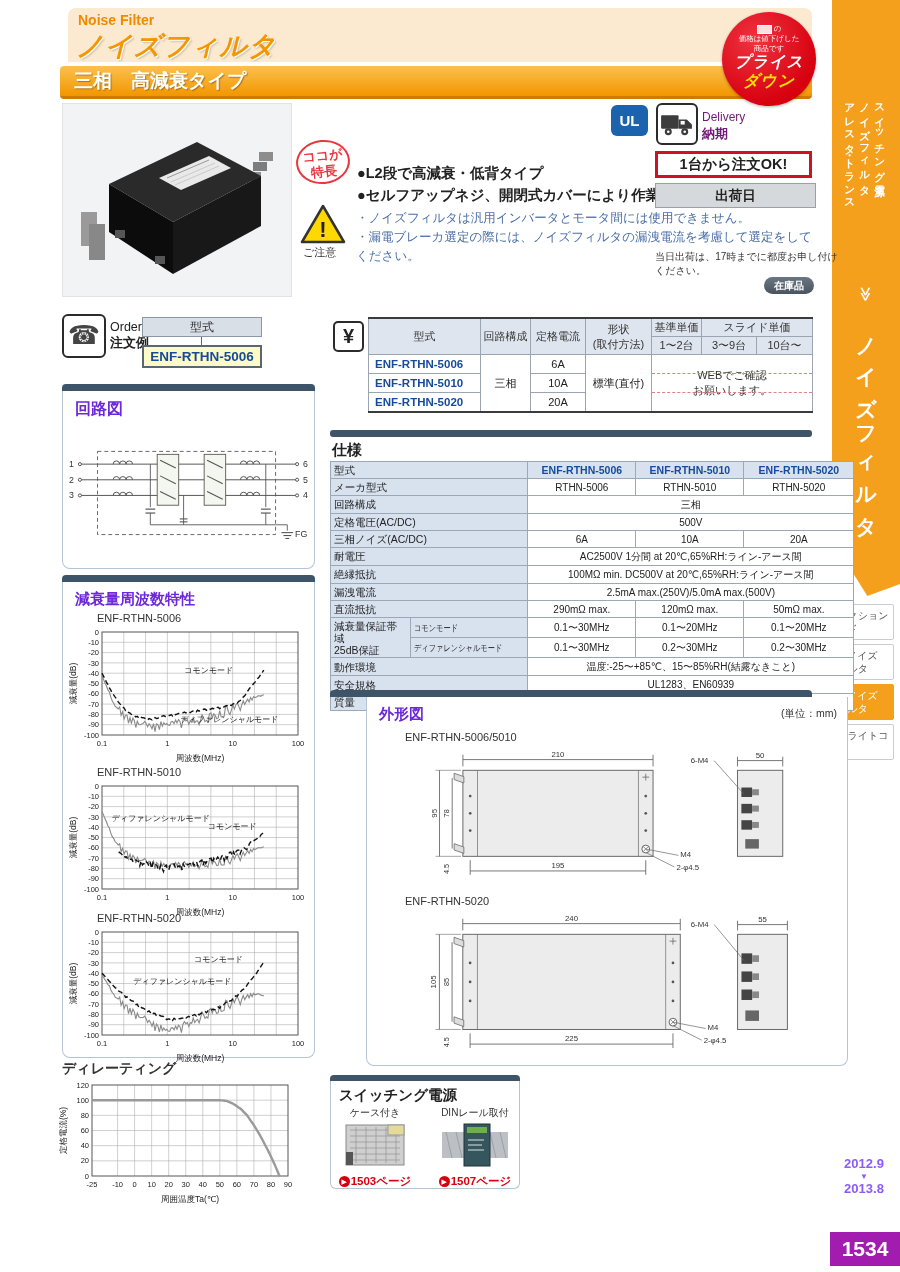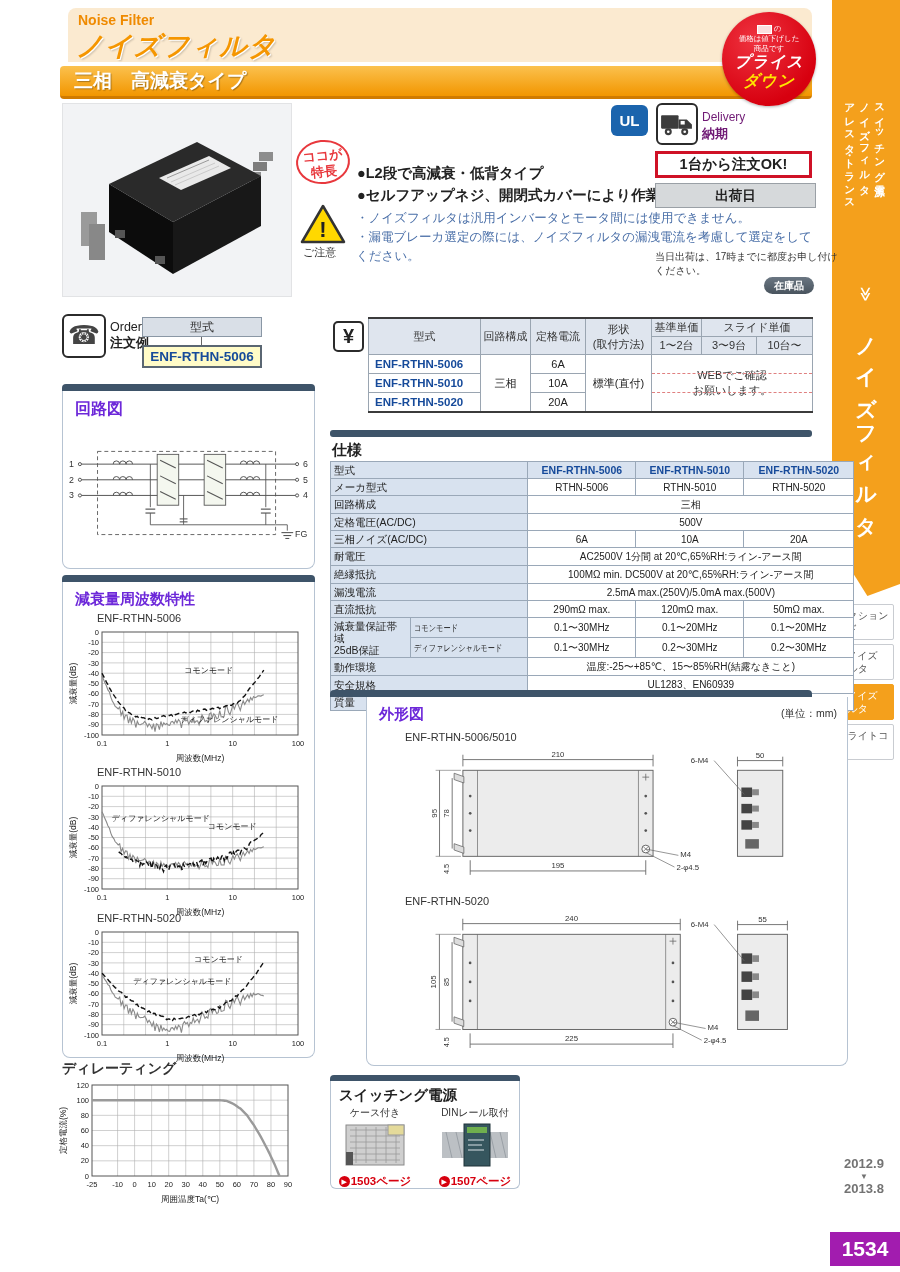--- a/index.html
+++ b/index.html
@@ -27,21 +27,21 @@
              font-size:10.5px;font-weight:bold;letter-spacing:1.5px;line-height:15px;}
   .tab-small span{display:block;}
   .tab-chev{position:absolute;left:0;top:286px;width:68px;text-align:center;color:#fff;font-size:14px;
             transform:rotate(90deg);font-weight:bold;}
   .tab-big{position:absolute;left:0;top:322px;width:68px;text-align:center;}
   .tab-big span{writing-mode:vertical-rl;font-size:21px;font-weight:bold;color:#fff;letter-spacing:6px;}
   .side-menu{position:absolute;left:822px;top:604px;width:72px;}
   .sm-item{background:#fff;border:1px solid #c9ccd1;border-radius:2px;margin-bottom:4px;padding:4px 4px;
            font-size:10px;color:#555;white-space:pre-line;line-height:1.3;cursor:pointer;}
   .sm-item.active{background:#f4a01c;border-color:#f4a01c;color:#fff;}
-  .dates{position:absolute;left:830px;top:1156px;width:68px;text-align:center;color:#737373;font-weight:bold;font-size:13px;line-height:1.2;}
+  .dates{position:absolute;left:830px;top:1156px;width:68px;text-align:center;color:#8b5cf6;font-weight:bold;font-size:13px;line-height:1.2;}
   .dates .arrow{font-size:8px;}
   .pagenum{position:absolute;left:830px;top:1232px;width:70px;height:34px;background:#a21caf;color:#fff;
            font-weight:bold;font-size:21px;text-align:center;line-height:34px;}
   
   .photo{position:absolute;left:62px;top:103px;width:228px;height:192px;background:#f2f3f5;border:1px solid #e2e3e5;}
   
   .feat-badge{position:absolute;left:296px;top:140px;width:54px;height:44px;border:2.5px solid #e8383d;border-radius:50%;
               color:#e8383d;font-weight:bold;font-size:13px;text-align:center;line-height:1.25;padding-top:6px;
               box-sizing:border-box;transform:rotate(-6deg);background:#fff;white-space:pre-line;}
   .feat-title{position:absolute;left:357px;top:137px;width:460px;font-weight:bold;font-size:17px;color:#d7000f;}

